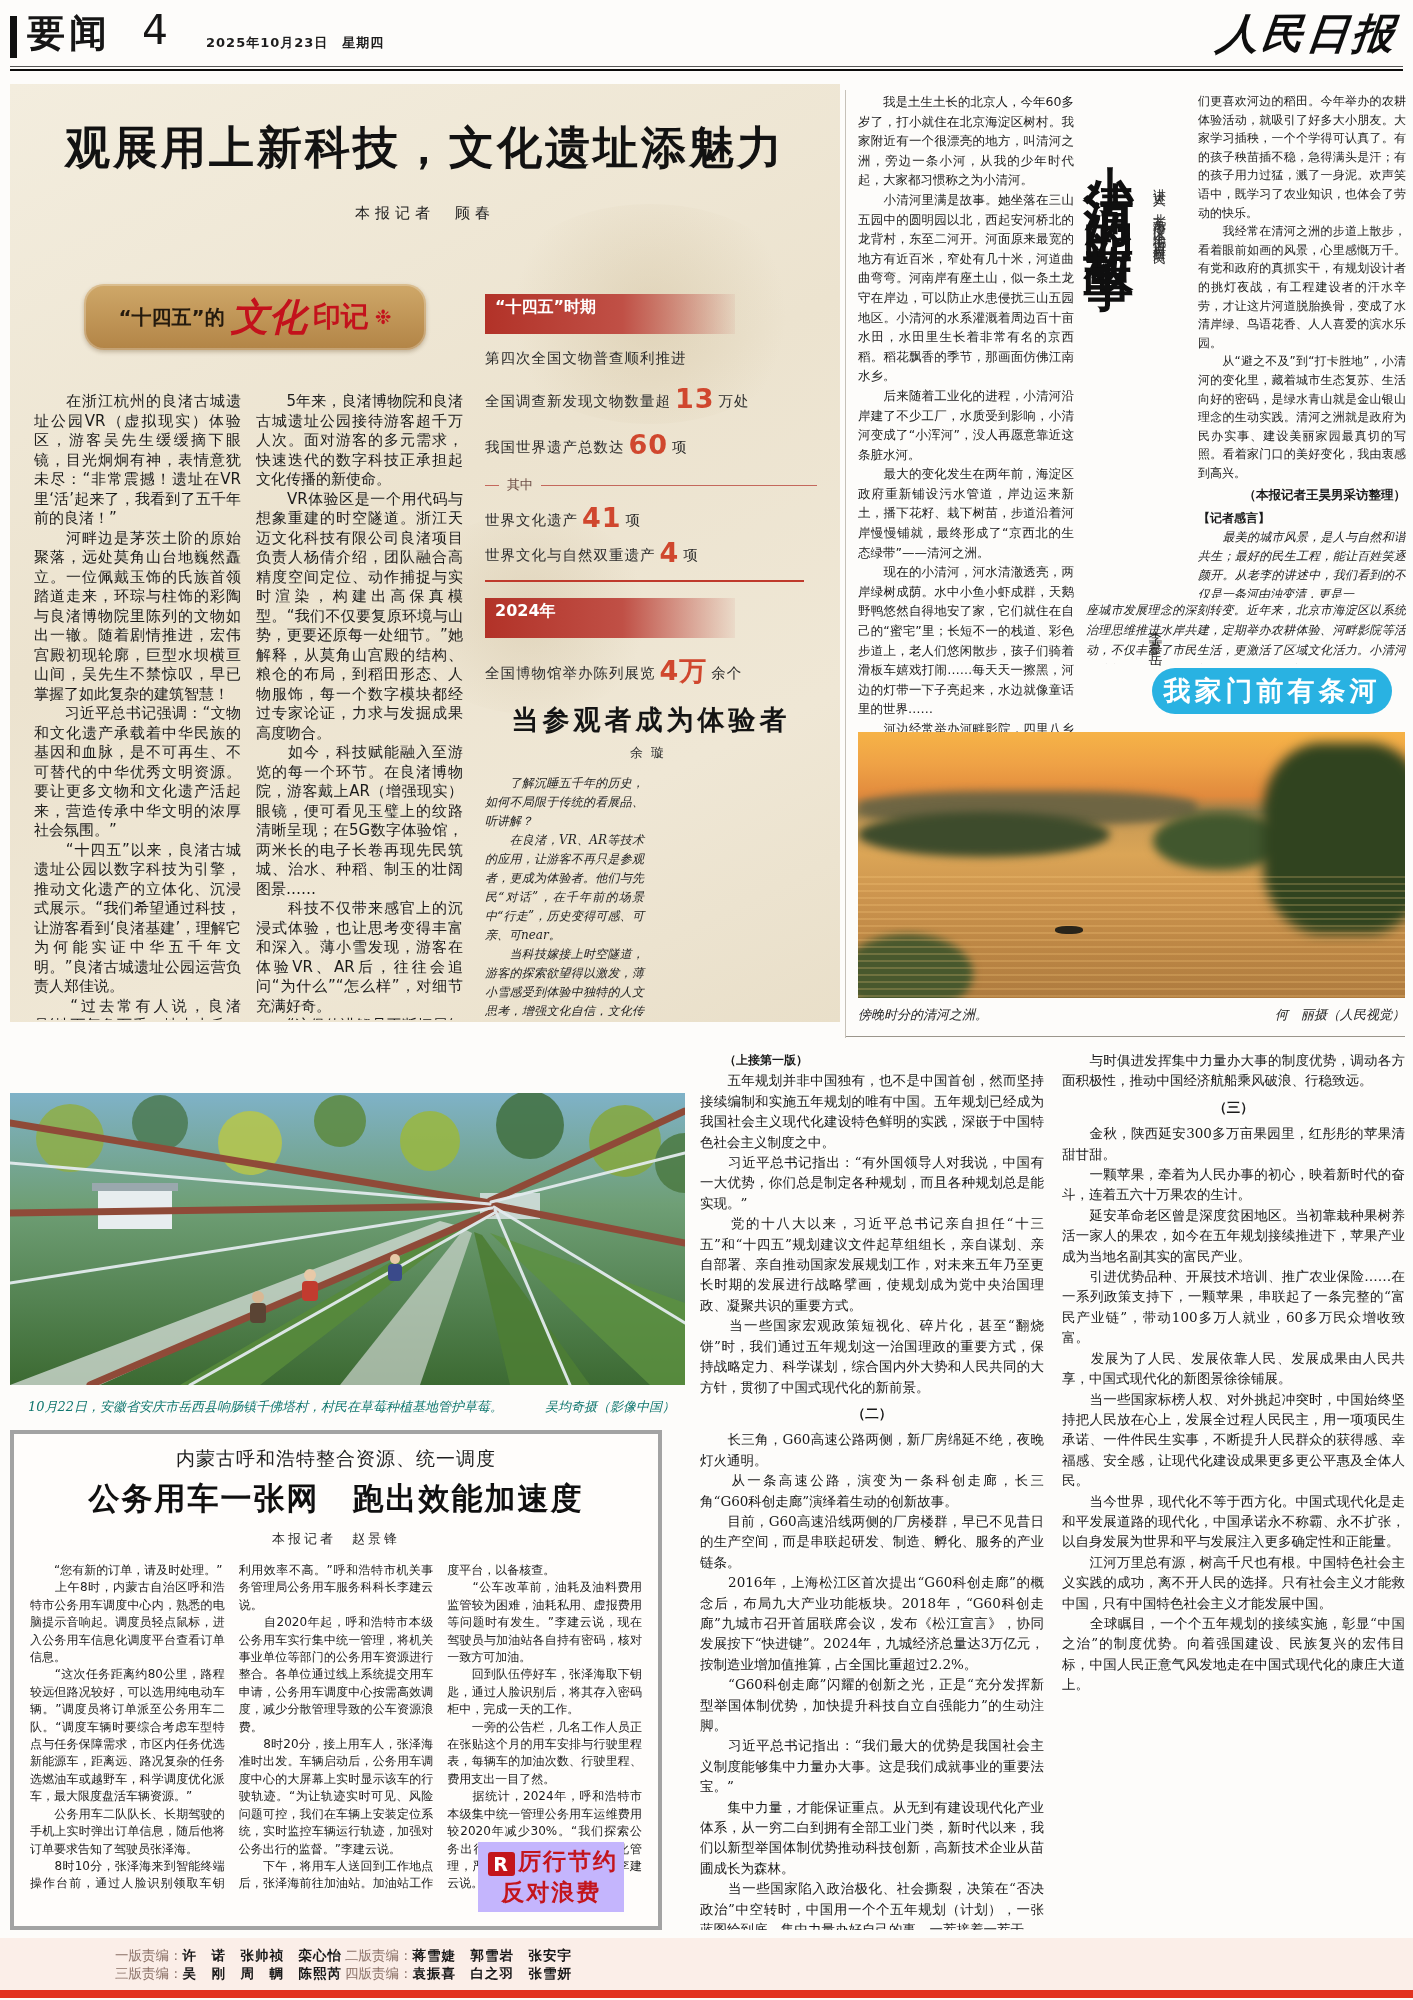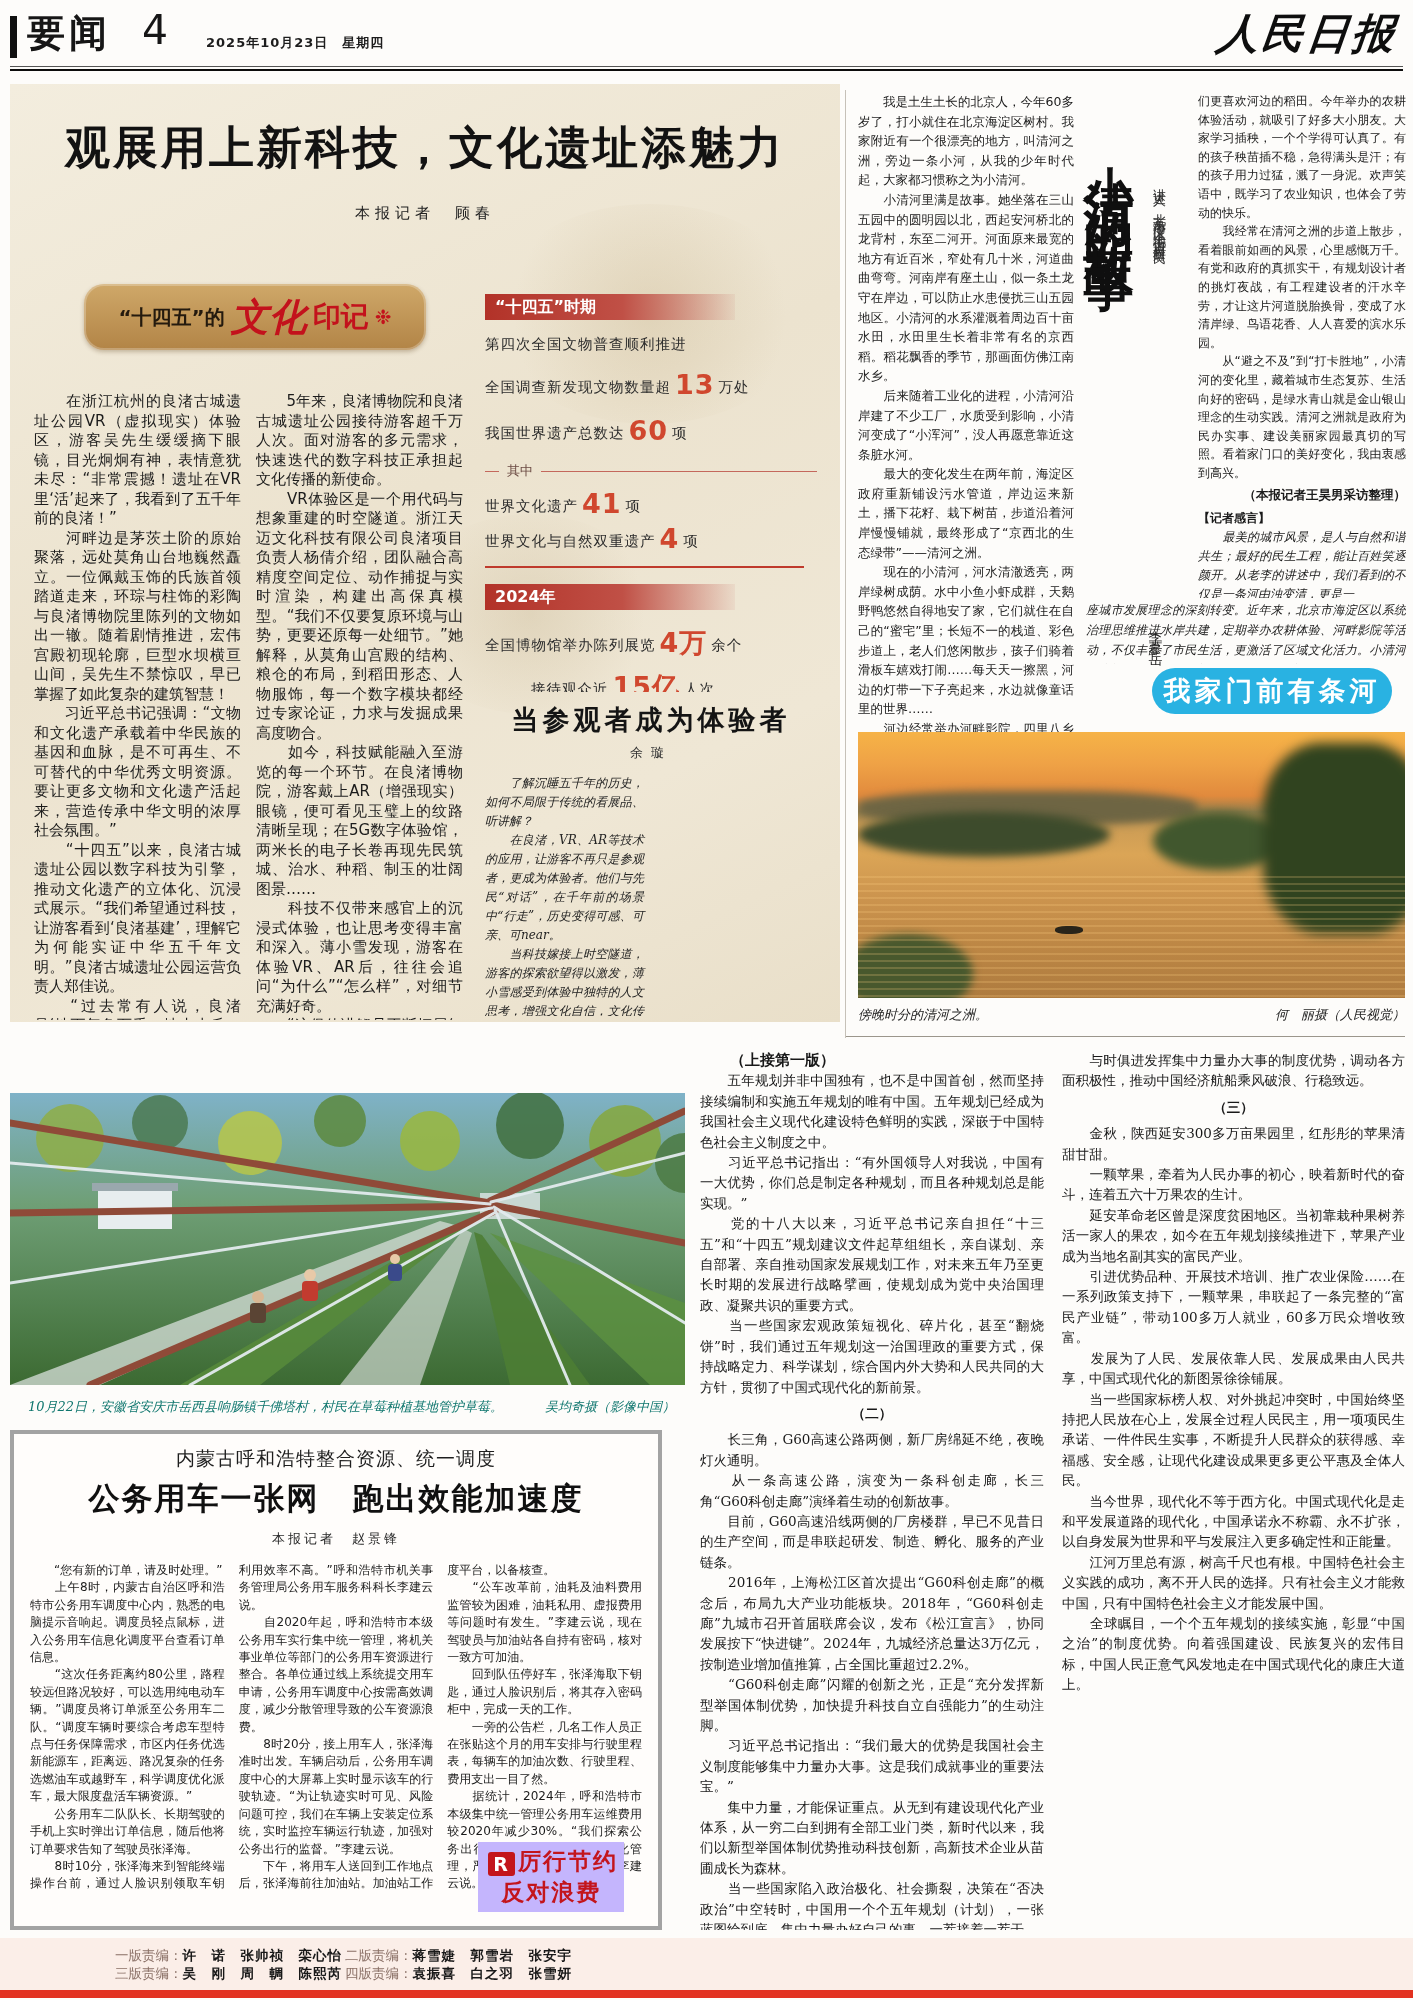--- a/index.html
+++ b/index.html
@@ -33,21 +33,21 @@
   .badge .suf{font-size:28px;font-weight:900;color:#c3121c;}
   .badge .knot{font-size:20px;color:#c3121c;}
   .news-col{position:absolute;top:308px;height:628px;width:207px;overflow:hidden;
     font-size:15px;line-height:19.5px;text-align:justify;color:#1b1b1b;}
   .flow{white-space:pre-line;}
   .c-col1{left:24px;}
   .c-col2{left:246px;}
 
   
   .infobox{position:absolute;left:475px;top:210px;width:332px;height:398px;overflow:hidden;}
-  .strip{width:240px;height:26px;line-height:26px;color:#fff;font-weight:700;font-size:16px;padding-left:10px;
+  .strip{width:240px;height:40px;line-height:26px;color:#fff;font-weight:700;font-size:16px;padding-left:10px;
     background:linear-gradient(90deg,#b23228 0%,#c05046 55%,rgba(201,120,110,0.1) 100%);}
   .srow{margin-top:15px;font-size:14.5px;color:#2c2c2c;letter-spacing:1px;}
   .srow.indent{padding-left:46px;}
   .big{color:#d0472e;font-size:27px;font-weight:700;margin:0 4px;vertical-align:-2px;}
   .among{display:flex;align-items:center;gap:8px;margin-top:16px;color:#6b4b43;font-size:13px;}
   .among .dl{height:0;border-top:1px solid #c4685c;}
   .among .dl.s{width:14px;}
   .among .dl.l{flex:1;}
   .redline{border-top:2px solid #bf3a2c;margin-top:12px;width:96%;}
   .s2{margin-top:16px;}
@@ -95,21 +95,21 @@
     background:repeating-linear-gradient(180deg,rgba(255,208,130,.22) 0 2px,rgba(0,0,0,0) 2px 7px);}
   .photo-cap{position:absolute;left:858px;top:1006px;width:547px;display:flex;justify-content:space-between;
     font-family:"DejaVu Serif",serif;font-style:italic;font-size:13px;color:#222;}
   .hrule{position:absolute;left:846px;right:8px;top:1036px;border-top:1px solid #9b968c;}
 
   
   .jump-col{position:absolute;top:1050px;height:880px;overflow:hidden;
     font-family:"DejaVu Serif",serif;font-size:13.5px;line-height:20.4px;text-align:justify;color:#181818;}
   .jc1{left:700px;width:344px;}
   .jc2{left:1062px;width:343px;}
-  .jump-label{font-weight:800;padding-left:2em;font-family:"DejaVu Sans",sans-serif;font-size:15px;}
+  .jump-label{font-weight:800;padding-left:2em;font-family:"DejaVu Sans",sans-serif;font-size:12px;}
   .sec-marker{text-align:center;font-weight:800;margin:6px 0;font-family:"DejaVu Sans",sans-serif;}
 
   
   .greenhouse{position:absolute;left:10px;top:1093px;width:675px;height:292px;overflow:hidden;background:#7fb2c8;}
   .gh-cap{position:absolute;left:28px;top:1398px;width:647px;display:flex;justify-content:space-between;
     font-family:"DejaVu Serif",serif;font-style:italic;font-size:13px;color:#0f766e;align-items:center;}
 
   
   .fleet{position:absolute;left:10px;top:1430px;width:644px;height:492px;border:4px solid #a3a3a3;background:#fffdfb;overflow:hidden;}
   .f-kicker{margin-top:12px;text-align:center;font-size:19px;letter-spacing:1px;color:#1e1e1e;}

